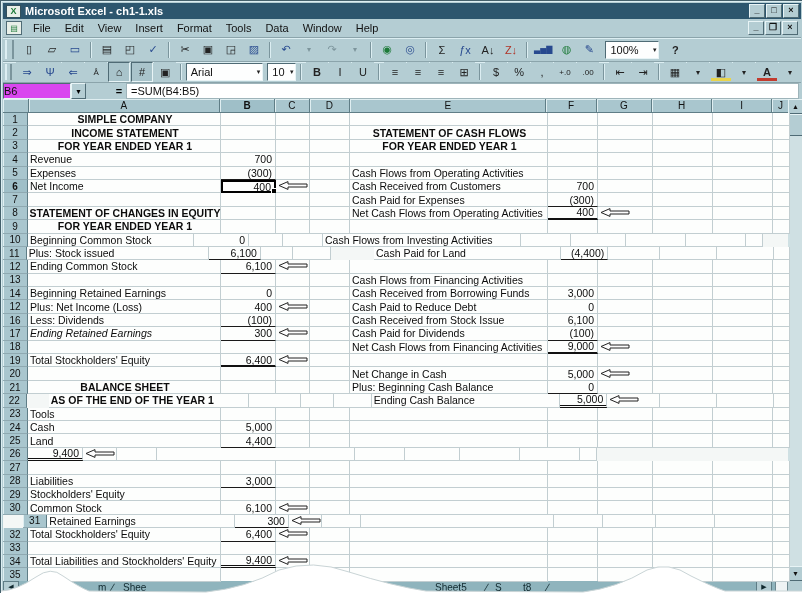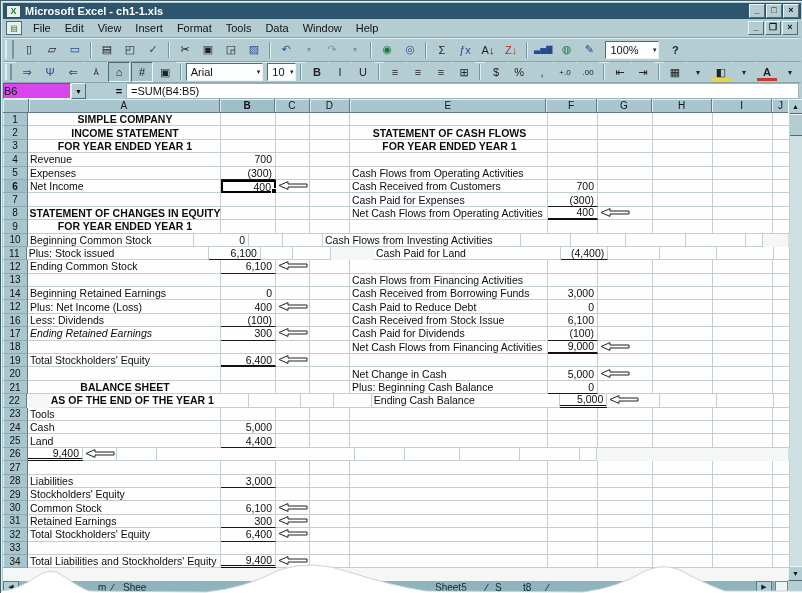--- a/index.html
+++ b/index.html
@@ -804,21 +804,21 @@
           </span>
           <span class="cell txt" style="width: 40px;"></span>
           <span class="cell txt" style="width: 198px;"></span>
           <span class="cell num" style="width: 50px;"></span>
           <span class="cell txt" style="width: 55px;"></span>
           <span class="cell txt" style="width: 60px;"></span>
           <span class="cell txt" style="width: 60px;"></span>
           <span class="cell txt" style="width: 17px;"></span>
         </div>
         <div class="r">
-          <span class="rhead" style="width: 25px;">31</span>
+          <span class="rhead" style="width: 25px; margin-left: 20px;">31</span>
           <span class="cell txt ind" style="width: 193px;">
             <span>Retained Earnings</span>
           </span>
           <span class="cell num u1" style="width: 55px;">
             <span>300</span>
           </span>
           <span class="cell txt arrowwrap" style="width: 34px;">
             <span><svg width="30" height="9" viewBox="0 0 30 9">
                 <path d="M29,3 L10,3 L10,0.6 L1,4.5 L10,8.4 L10,6 L29,6 Z" fill="#fdfdfd" stroke="#222" stroke-width="1"></path>
               </svg></span>
@@ -871,20 +871,33 @@
             <span>Total Liabilities and Stockholders' Equity</span>
           </span>
           <span class="cell num dbl" style="width: 55px;">
             <span>9,400</span>
           </span>
           <span class="cell txt arrowwrap" style="width: 34px;">
             <span><svg width="30" height="9" viewBox="0 0 30 9">
                 <path d="M29,3 L10,3 L10,0.6 L1,4.5 L10,8.4 L10,6 L29,6 Z" fill="#fdfdfd" stroke="#222" stroke-width="1"></path>
               </svg></span>
           </span>
+          <span class="cell txt" style="width: 40px;"></span>
+          <span class="cell txt" style="width: 198px;"></span>
+          <span class="cell num" style="width: 50px;"></span>
+          <span class="cell txt" style="width: 55px;"></span>
+          <span class="cell txt" style="width: 60px;"></span>
+          <span class="cell txt" style="width: 60px;"></span>
+          <span class="cell txt" style="width: 17px;"></span>
+        </div>
+        <div class="r">
+          <span class="rhead" style="width: 25px;">35</span>
+          <span class="cell txt" style="width: 193px;"></span>
+          <span class="cell num" style="width: 55px;"></span>
+          <span class="cell txt" style="width: 34px;"></span>
           <span class="cell txt" style="width: 40px;"></span>
           <span class="cell txt" style="width: 198px;"></span>
           <span class="cell num" style="width: 50px;"></span>
           <span class="cell txt" style="width: 55px;"></span>
           <span class="cell txt" style="width: 60px;"></span>
           <span class="cell txt" style="width: 60px;"></span>
           <span class="cell txt" style="width: 17px;"></span>
         </div>
       </div>
   </div>

